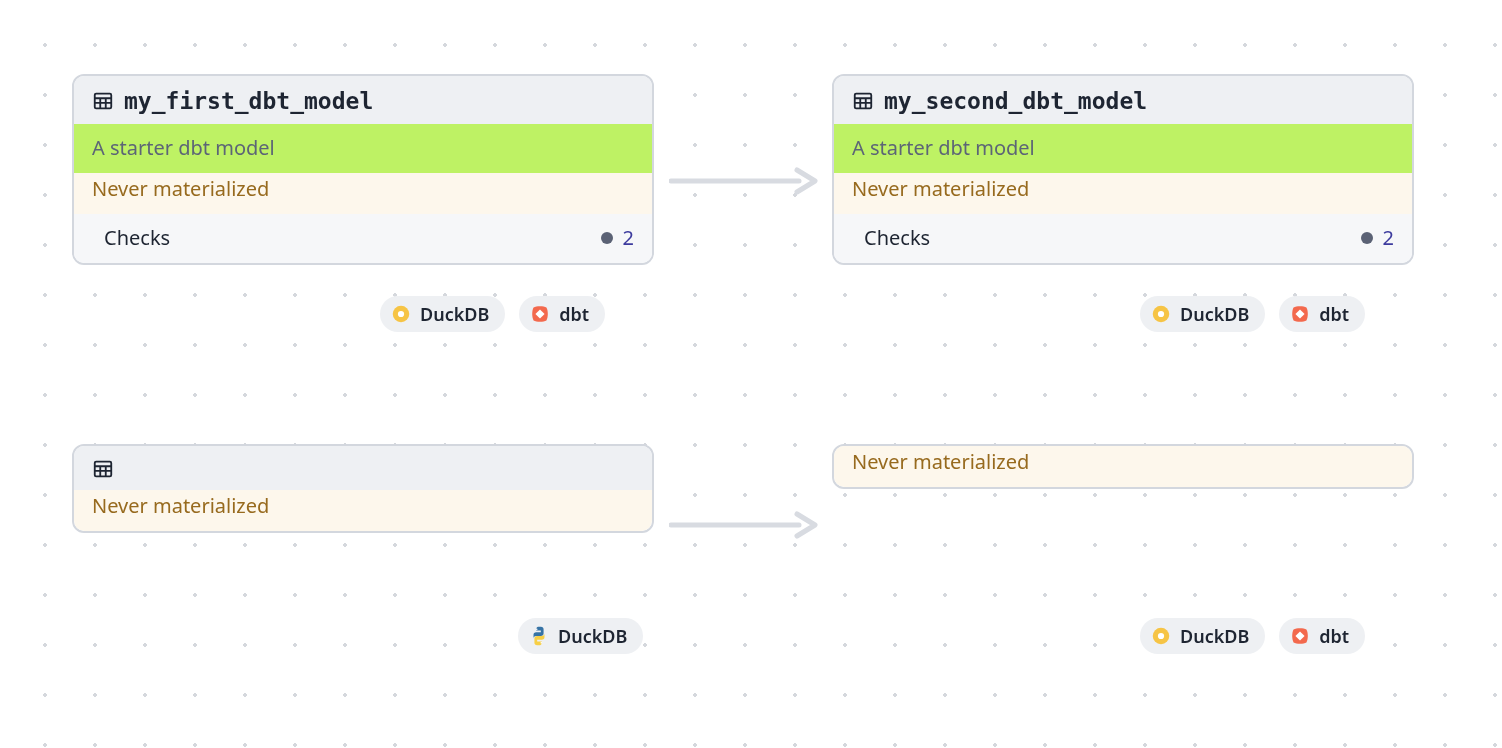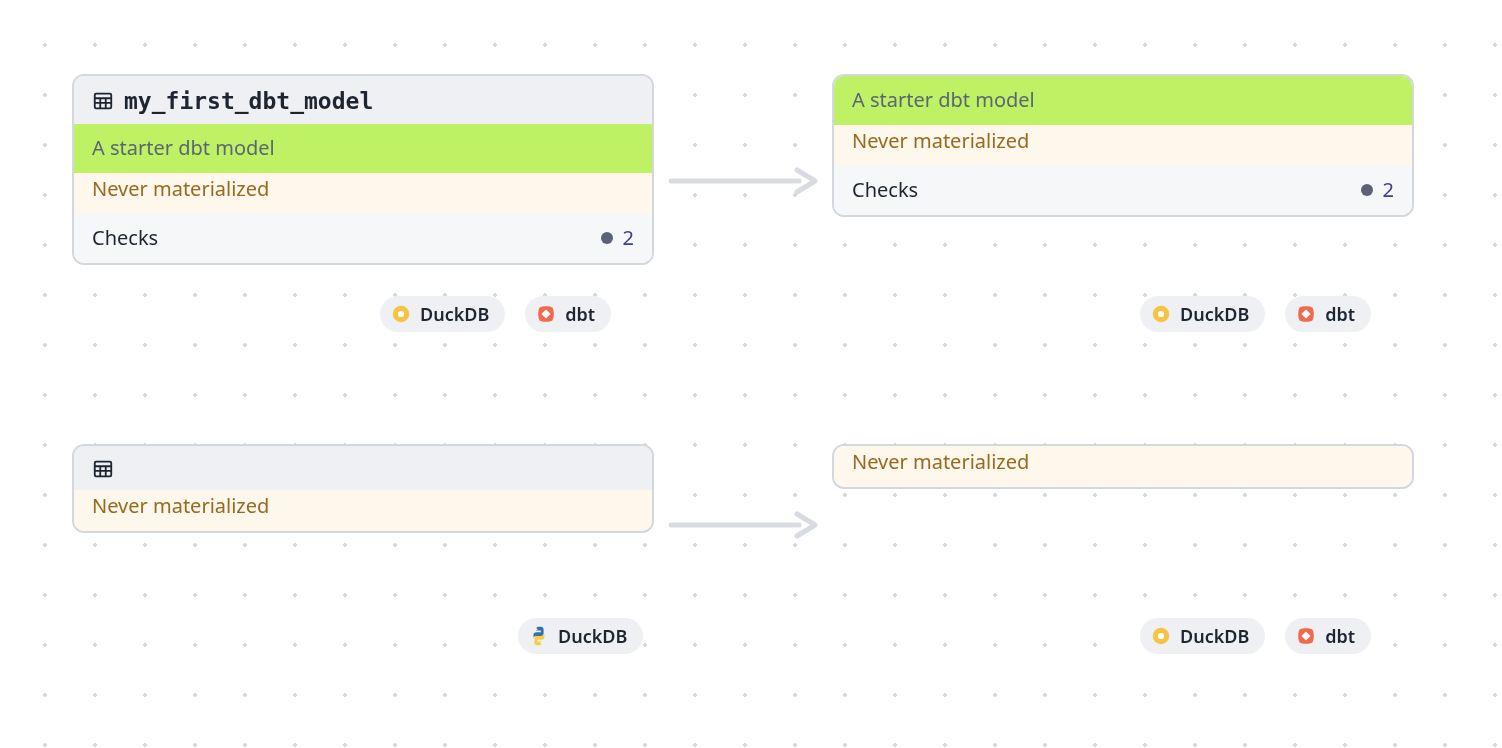--- a/index.html
+++ b/index.html
@@ -61,36 +61,36 @@
     border-bottom-right-radius: 0;
   }
   .node-checks {
     background: #f6f7f9;
     padding: 10px 18px 12px 18px;
     display: flex;
     align-items: center;
     font-size: 20px;
     color: #1e2532;
   }
-  .node-checks .checks-label { flex: 1; }
+  .node-checks .checks-label { flex: 1; margin-left: 12px; }
   .checks-dot {
     width: 12px;
     height: 12px;
     border-radius: 50%;
     background: #5b6275;
     margin-right: 10px;
   }
   .checks-count {
     color: #3d3b9e;
     font-size: 20px;
   }
   .tags {
     position: absolute;
     display: flex;
-    gap: 20px;
+    gap: 14px;
   }
   .tag {
     display: inline-flex;
     align-items: center;
     gap: 8px;
     background: #eef0f3;
     border-radius: 999px;
     padding: 6px 16px 6px 10px;
     font-size: 18px;
     font-weight: 600;
@@ -147,20 +147,32 @@
       <svg viewBox="0 0 24 24" width="22" height="22">
           <path fill="#f3694d" d="M5 5 C8 3 16 3 19 5 C21 8 21 16 19 19 C16 21 8 21 5 19 C3 16 3 8 5 5 Z"></path>
           <path fill="#ffffff" d="M12 7 L17 12 L12 17 L7 12 Z"></path>
         </svg>
     </span>
     <span>dbt</span>
   </span>
 </div>
 
 <div class="node node-has-checks" style="left:832px; top:74px;">
+  <div class="node-header">
+    <span class="table-icon">
+      <svg viewBox="0 0 24 24" width="22" height="22" fill="none" stroke="#1e2532" stroke-width="2">
+        <rect x="3" y="4" width="18" height="16" rx="1.5"></rect>
+        <line x1="3" y1="9" x2="21" y2="9"></line>
+        <line x1="3" y1="14" x2="21" y2="14"></line>
+        <line x1="9" y1="9" x2="9" y2="20"></line>
+        <line x1="15" y1="9" x2="15" y2="20"></line>
+      </svg>
+    </span>
+    <span class="node-title">my_second_dbt_model</span>
+  </div>
   <div class="node-desc">A starter dbt model</div>
   <div class="node-status">Never materialized</div>
   <div class="node-checks">
     <span class="checks-label">Checks</span>
     <span class="checks-dot"></span>
     <span class="checks-count">2</span>
   </div>
 </div>
 <div class="tags" style="left:1140px; top:296px;">
   <span class="tag">

